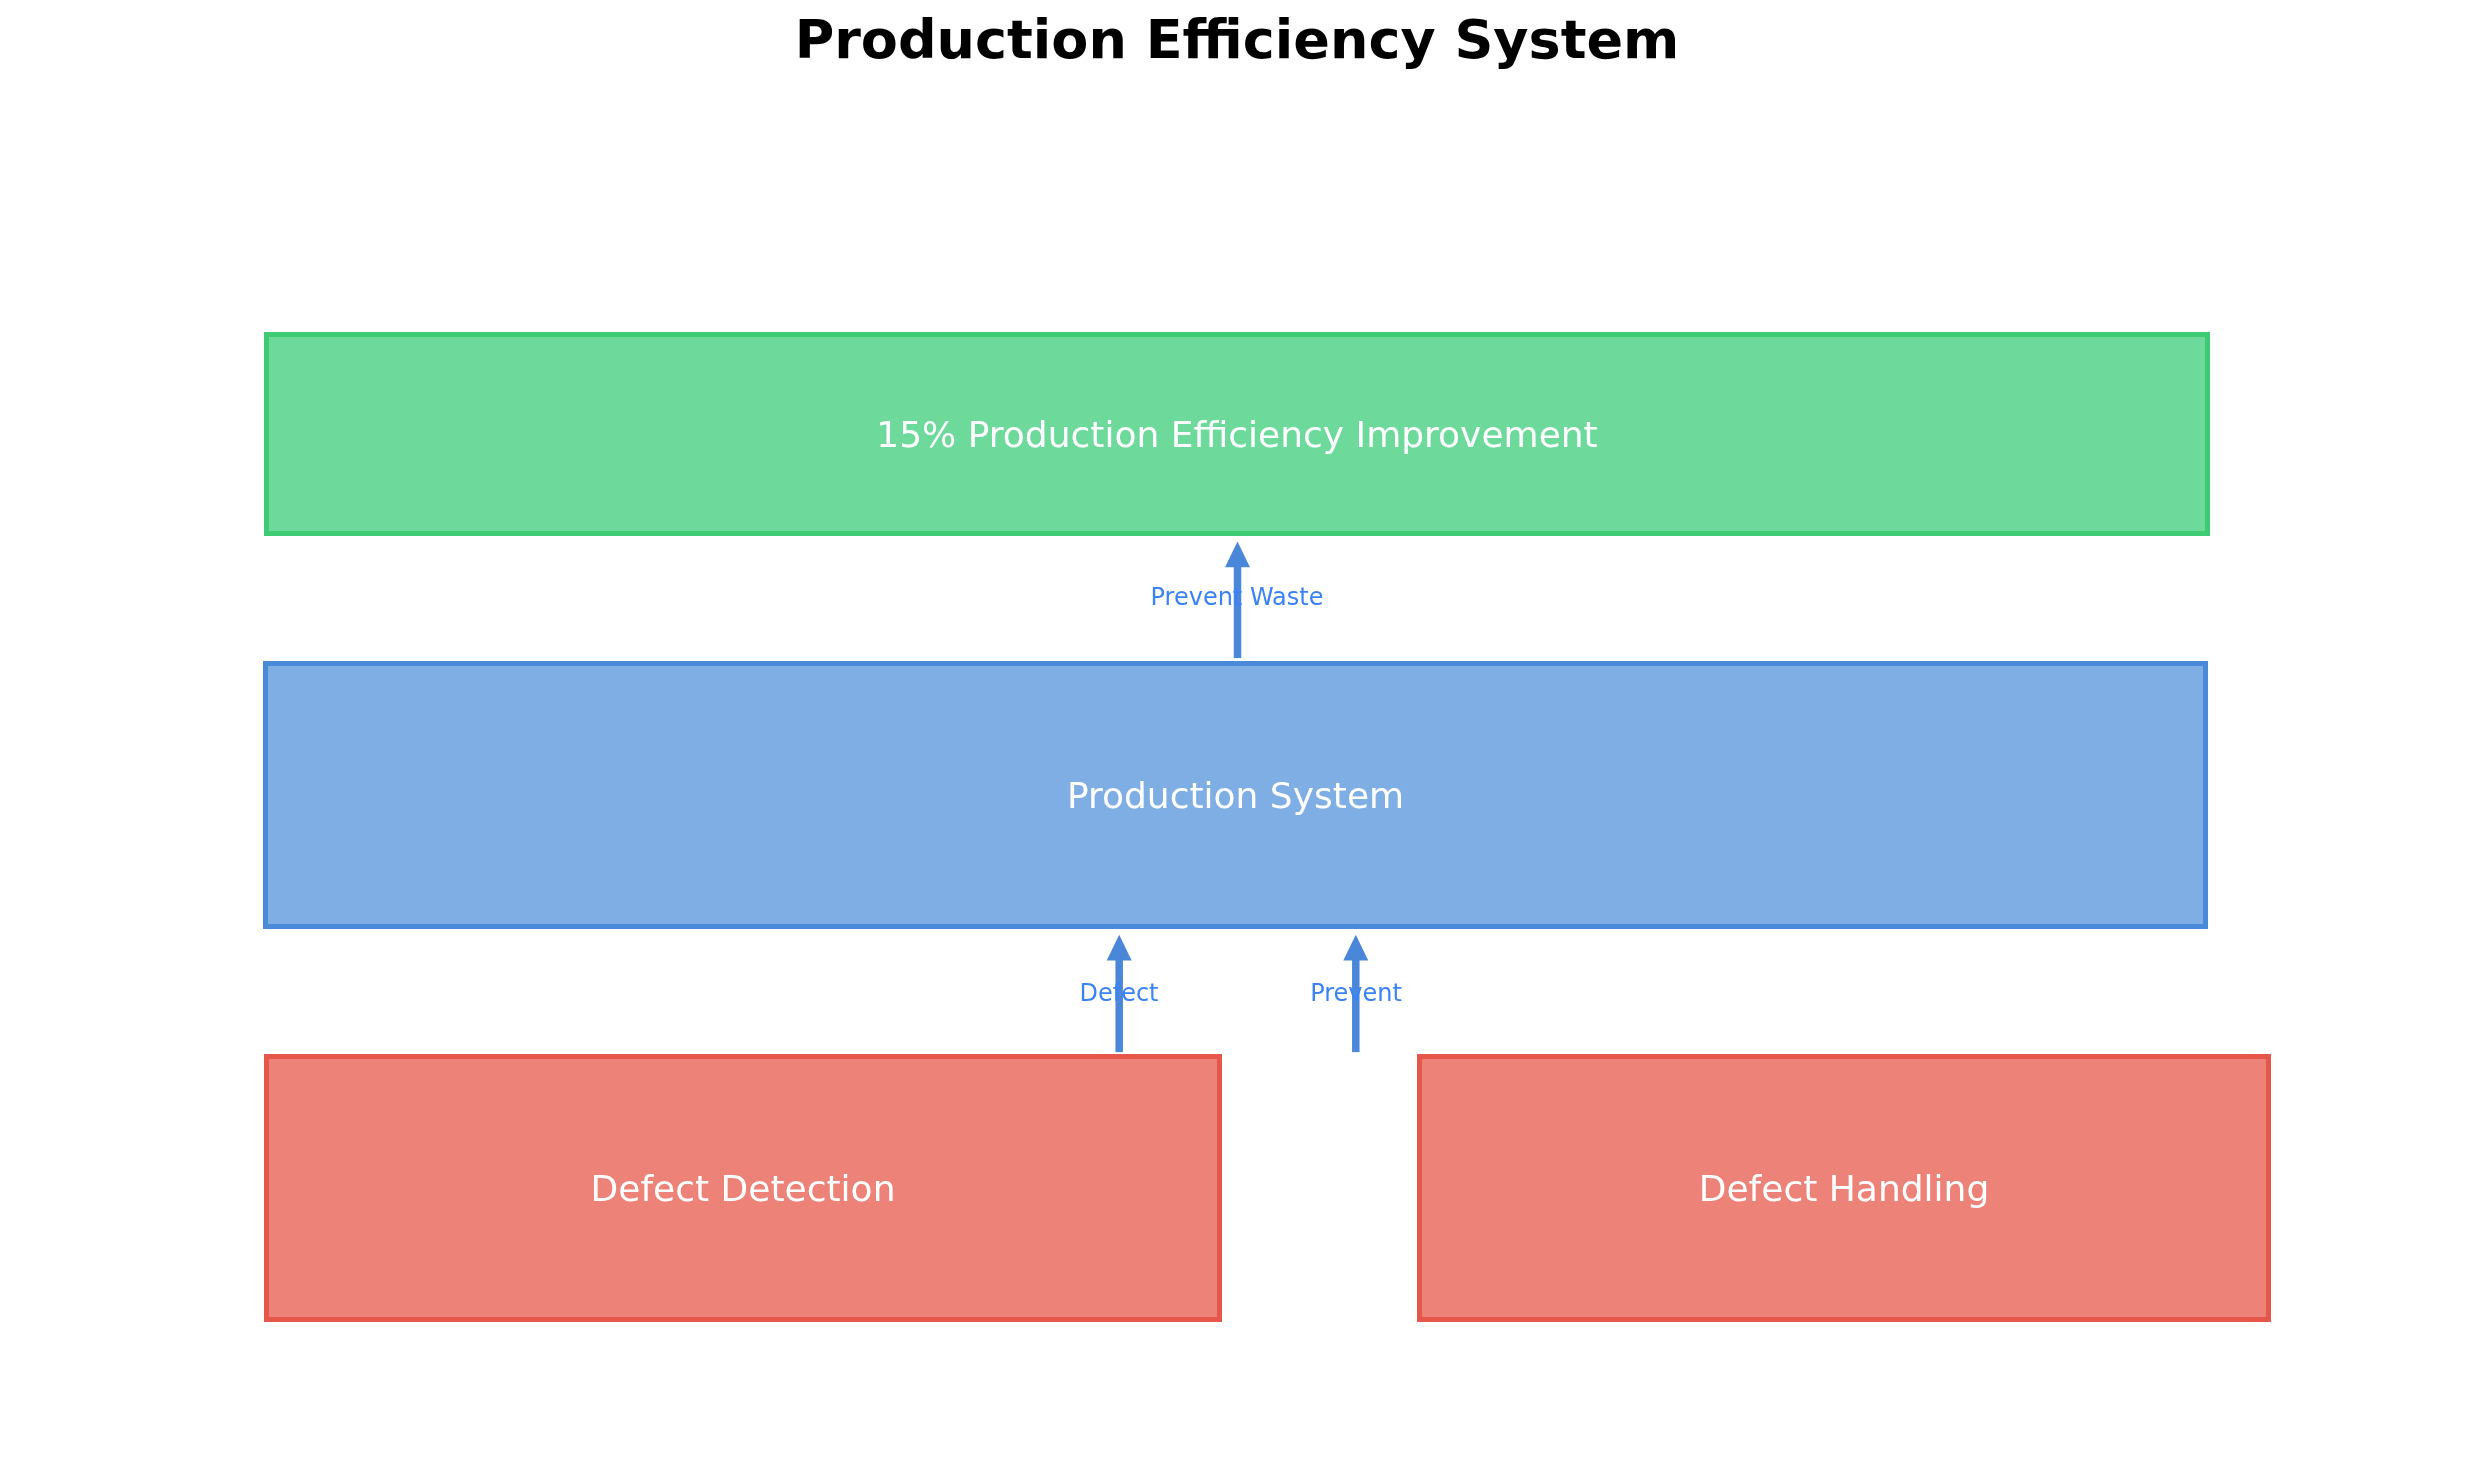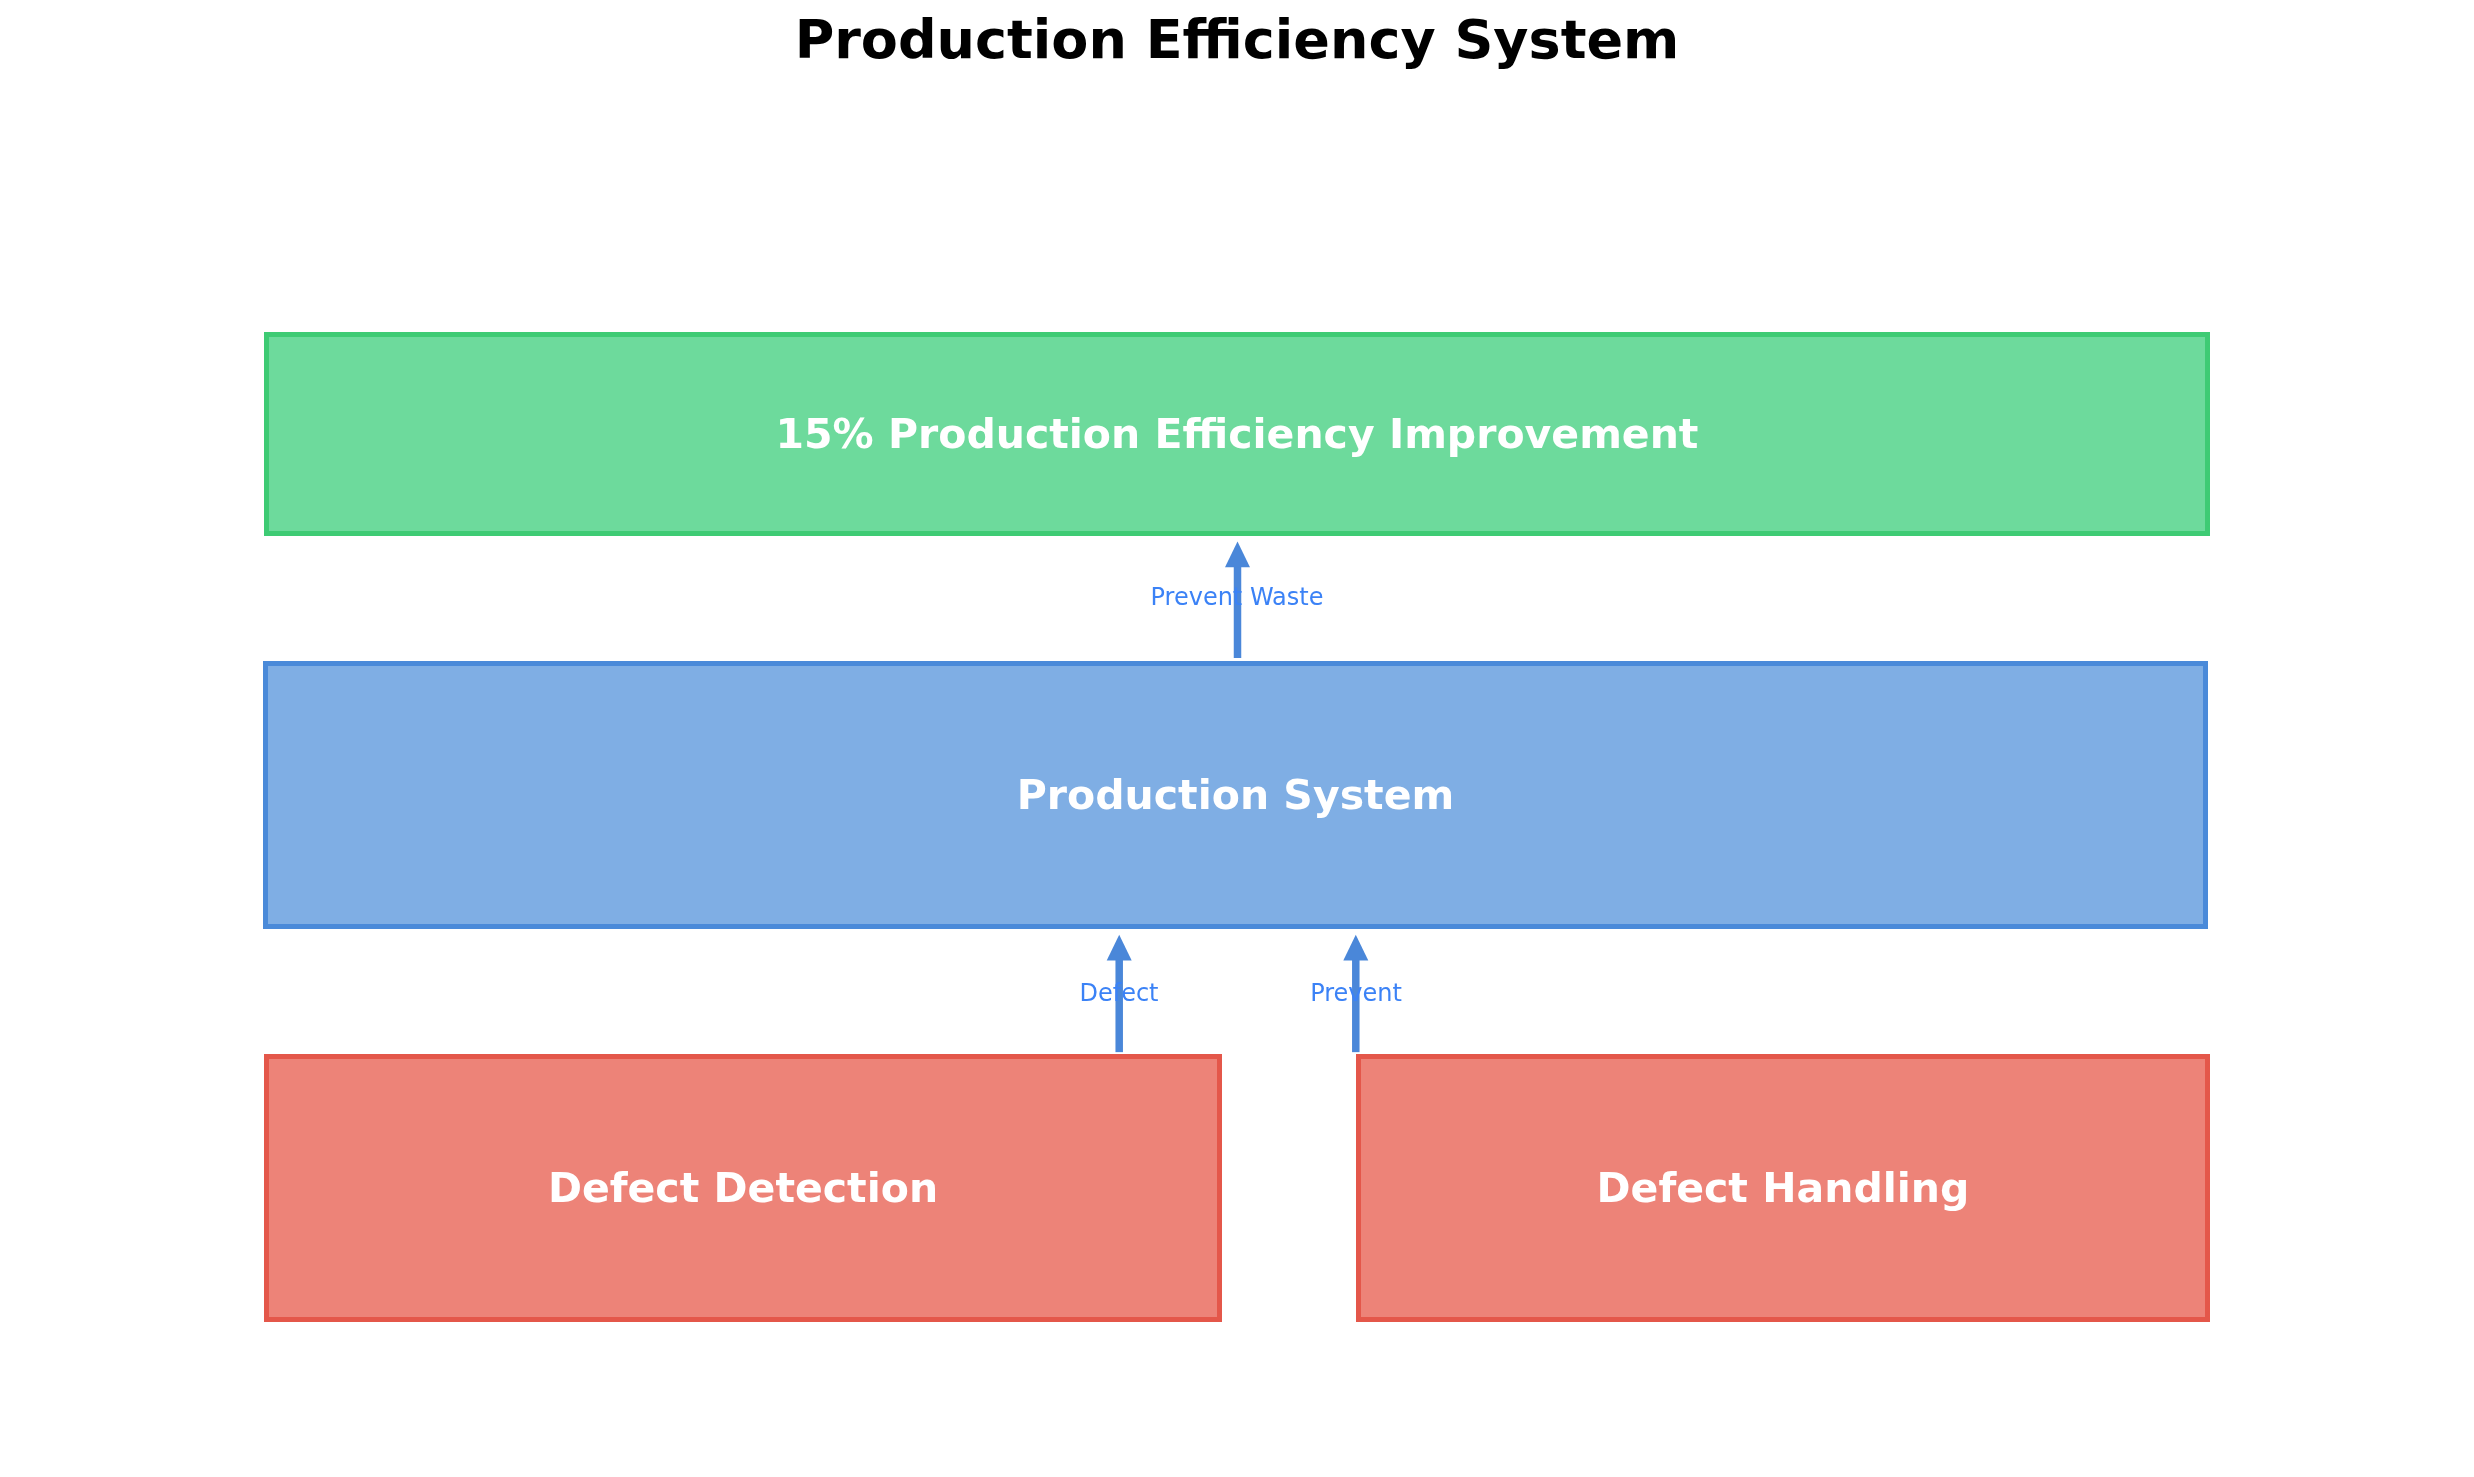--- a/index.html
+++ b/index.html
@@ -30,22 +30,22 @@
     letter-spacing: 0px;
   }
   .node {
     position: absolute;
     box-sizing: border-box;
     display: flex;
     align-items: center;
     justify-content: center;
     text-align: center;
     color: #ffffff;
-    font-weight: bold;
-    font-size: 41px;
+    font-weight: normal;
+    font-size: 36px;
   }
   .node-improvement {
     left: 264px;
     top: 332px;
     width: 1946px;
     height: 204px;
     background: var(--green-fill, #6dda9c);
     border: 5.8px solid var(--green-border, #3ecb74);
   }
   .node-process {
@@ -58,21 +58,21 @@
   }
   .node-detection {
     left: 264px;
     top: 1054px;
     width: 958px;
     height: 268px;
     background: var(--red-fill, #ed8378);
     border: 5.8px solid var(--red-border, #e4574a);
   }
   .node-handling {
-    left: 1356px;
+    left: 1417px;
     top: 1054px;
     width: 854px;
     height: 268px;
     background: var(--red-fill, #ed8378);
     border: 5.8px solid var(--red-border, #e4574a);
   }
   .arrows-layer {
     position: absolute;
     left: 0;
     top: 0;

